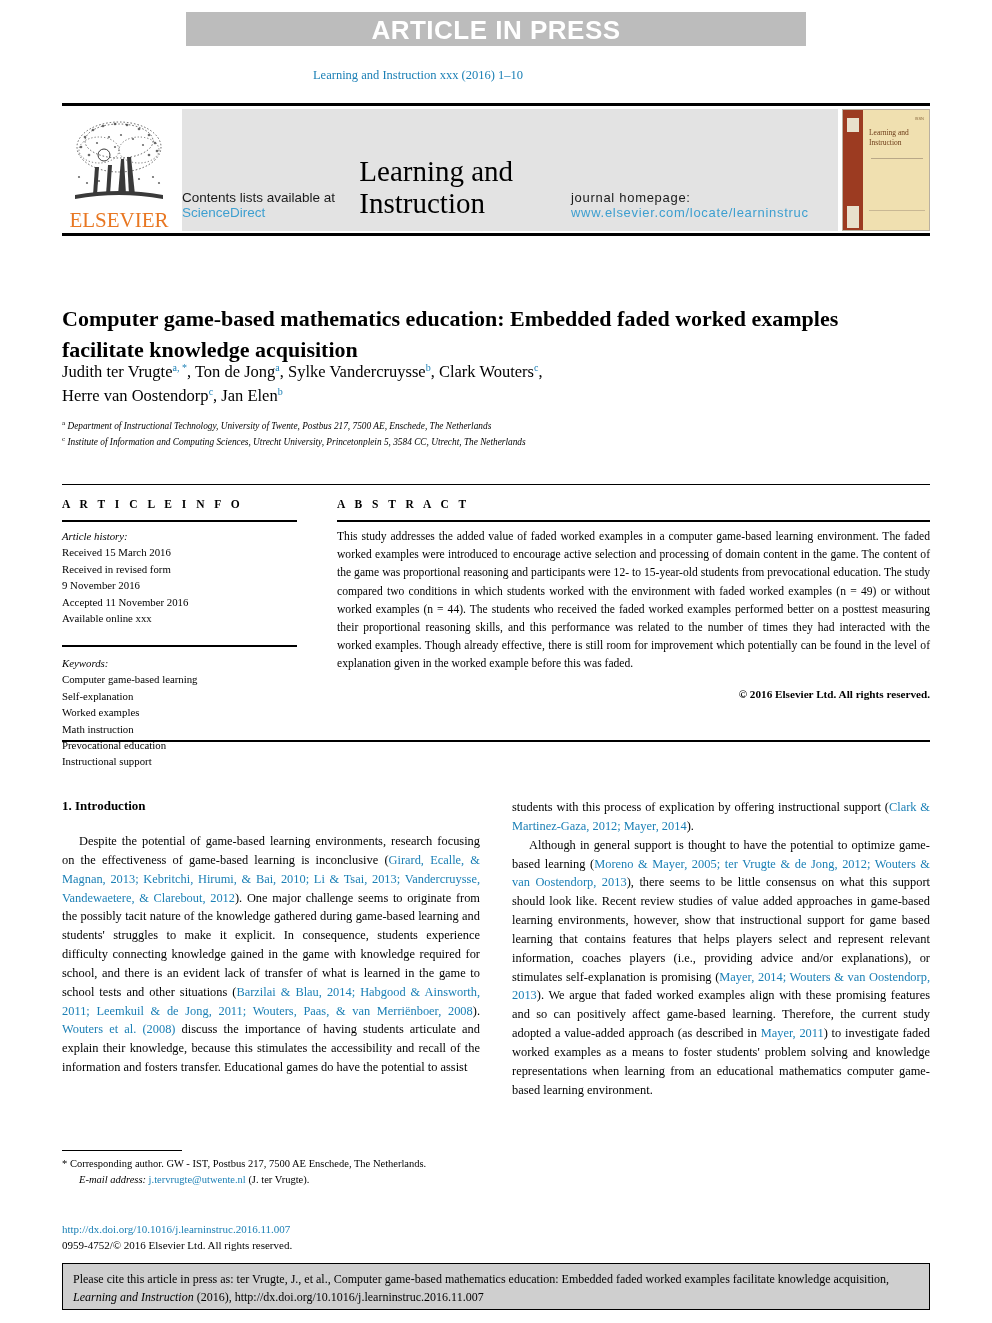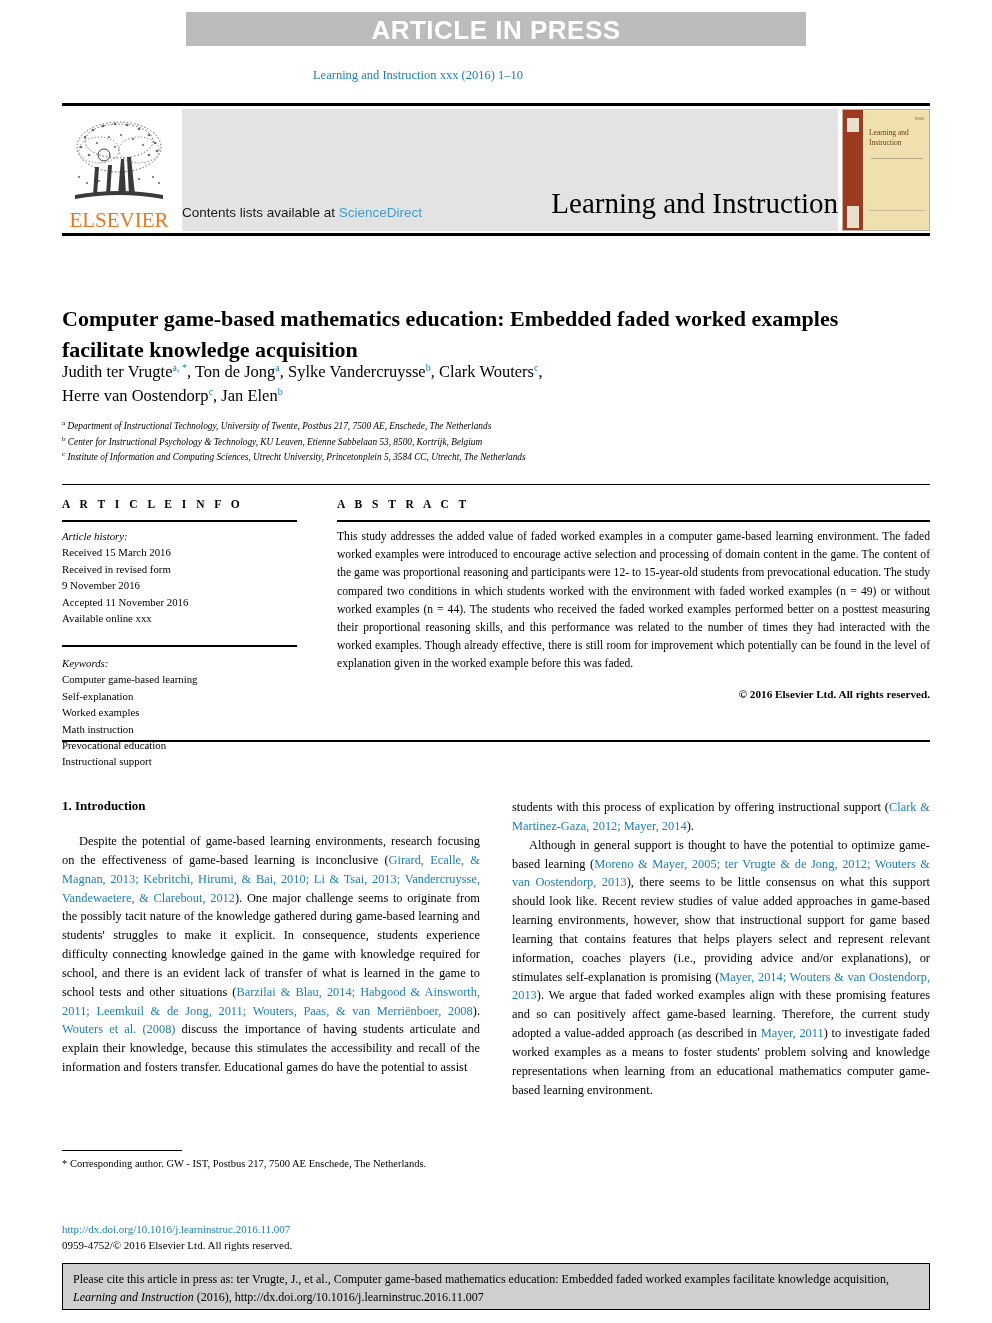--- a/index.html
+++ b/index.html
@@ -344,20 +344,23 @@
       </g>
     </svg>
     <div class="elsevier-word">ELSEVIER</div>
   </div>
 
   <div class="grayband">
     <div class="contents-line">
       <span>Contents lists available at </span><span class="sd">ScienceDirect</span>
     </div>
     <div class="journal-name">Learning and Instruction</div>
+    <div class="homepage-line">
+      <span>journal homepage: </span><span class="url">www.elsevier.com/locate/learninstruc</span>
+    </div>
   </div>
 
   <div class="journal-cover">
     <div class="cover-spine">
       <div class="blk" style="top:8px;"></div>
       <div class="blk" style="top:96px;"></div>
       <div class="blk" style="top:108px;height:10px;"></div>
     </div>
     <div class="cover-topmark">ISSN</div>
     <div class="cover-title">Learning and Instruction</div>
@@ -370,21 +373,20 @@
 
 <h1 class="article-title">Computer game-based mathematics education: Embedded faded worked examples facilitate knowledge acquisition</h1>
 
 <div class="authors">
   <span>Judith ter Vrugte</span><sup class="star">a, *</sup><span>, Ton de Jong</span><sup>a</sup><span>, Sylke Vandercruysse</span><sup>b</sup><span>, Clark Wouters</span><sup>c</sup><span>,</span><br>
   <span>Herre van Oostendorp</span><sup>c</sup><span>, Jan Elen</span><sup>b</sup>
 </div>
 
 <div class="affiliations">
   <div><sup>a</sup> <span>Department of Instructional Technology, University of Twente, Postbus 217, 7500 AE, Enschede, The Netherlands</span></div>
-  <div><sup>b</sup> <span>Center for Instructional Psychology &amp; Technology, KU Leuven, Etienne Sabbelaan 53, 8500, Kortrijk, Belgium</span></div>
   <div><sup>c</sup> <span>Institute of Information and Computing Sciences, Utrecht University, Princetonplein 5, 3584 CC, Utrecht, The Netherlands</span></div>
 </div>
 
 <div class="rule-thin-full" style="top:484px;"></div>
 
 <div class="info-head">A R T I C L E   I N F O</div>
 <div class="abs-head">A B S T R A C T</div>
 
 <div class="info-rule" style="top:520px;"></div>
 <div class="abs-rule" style="top:520px;"></div>
@@ -421,19 +423,24 @@
     <p><span>Despite the potential of game-based learning environments, research focusing on the effectiveness of game-based learning is inconclusive (</span><span class="lnk">Girard, Ecalle, &amp; Magnan, 2013; Kebritchi, Hirumi, &amp; Bai, 2010; Li &amp; Tsai, 2013; Vandercruysse, Vandewaetere, &amp; Clarebout, 2012</span><span>). One major challenge seems to originate from the possibly tacit nature of the knowledge gathered during game-based learning and students' struggles to make it explicit. In consequence, students experience difficulty connecting knowledge gained in the game with knowledge required for school, and there is an evident lack of transfer of what is learned in the game to school tests and other situations (</span><span class="lnk">Barzilai &amp; Blau, 2014; Habgood &amp; Ainsworth, 2011; Leemkuil &amp; de Jong, 2011; Wouters, Paas, &amp; van Merriënboer, 2008</span><span>). </span><span class="lnk">Wouters et al. (2008)</span><span> discuss the importance of having students articulate and explain their knowledge, because this stimulates the accessibility and recall of the information and fosters transfer. Educational games do have the potential to assist</span></p>
   </div>
 <div class="col" id="col-right">
     <p class="noindent"><span>students with this process of explication by offering instructional support (</span><span class="lnk">Clark &amp; Martinez-Gaza, 2012; Mayer, 2014</span><span>).</span></p>
     <p><span>Although in general support is thought to have the potential to optimize game-based learning (</span><span class="lnk">Moreno &amp; Mayer, 2005; ter Vrugte &amp; de Jong, 2012; Wouters &amp; van Oostendorp, 2013</span><span>), there seems to be little consensus on what this support should look like. Recent review studies of value added approaches in game-based learning environments, however, show that instructional support for game based learning that contains features that helps players select and represent relevant information, coaches players (i.e., providing advice and/or explanations), or stimulates self-explanation is promising (</span><span class="lnk">Mayer, 2014; Wouters &amp; van Oostendorp, 2013</span><span>). We argue that faded worked examples align with these promising features and so can positively affect game-based learning. Therefore, the current study adopted a value-added approach (as described in </span><span class="lnk">Mayer, 2011</span><span>) to investigate faded worked examples as a means to foster students' problem solving and knowledge representations when learning from an educational mathematics computer game-based learning environment.</span></p>
   </div>
 
 <div class="foot-rule"></div>
 <div class="footnote">
   <div>* Corresponding author. GW - IST, Postbus 217, 7500 AE Enschede, The Netherlands.</div>
+  <div style="text-indent:17px;">
+    <span class="em">E-mail address:</span>
+    <span class="lnk">j.tervrugte@utwente.nl</span>
+    <span>(J. ter Vrugte).</span>
+  </div>
 </div>
 <div class="doi-line">http://dx.doi.org/10.1016/j.learninstruc.2016.11.007</div>
 <div class="issn-line">0959-4752/© 2016 Elsevier Ltd. All rights reserved.</div>
 
 <div class="citebox">
   <span>Please cite this article in press as: ter Vrugte, J., et al., Computer game-based mathematics education: Embedded faded worked examples facilitate knowledge acquisition, </span><span class="it">Learning and Instruction</span><span> (2016), http://dx.doi.org/10.1016/j.learninstruc.2016.11.007</span>
 </div>
 
 </body></html>

